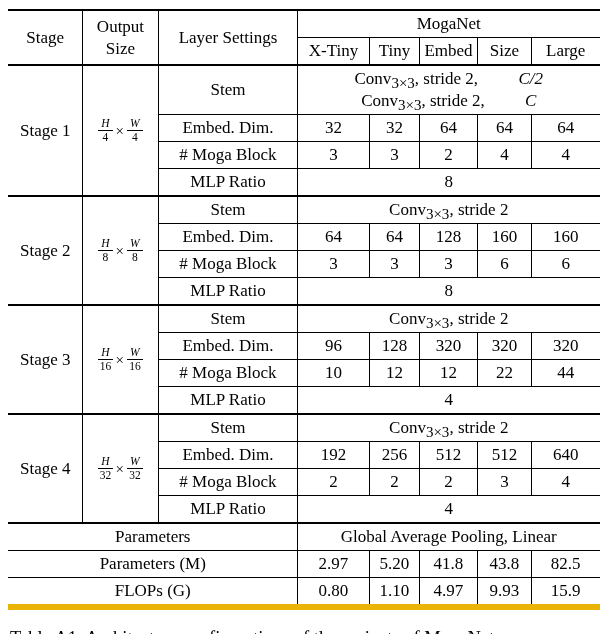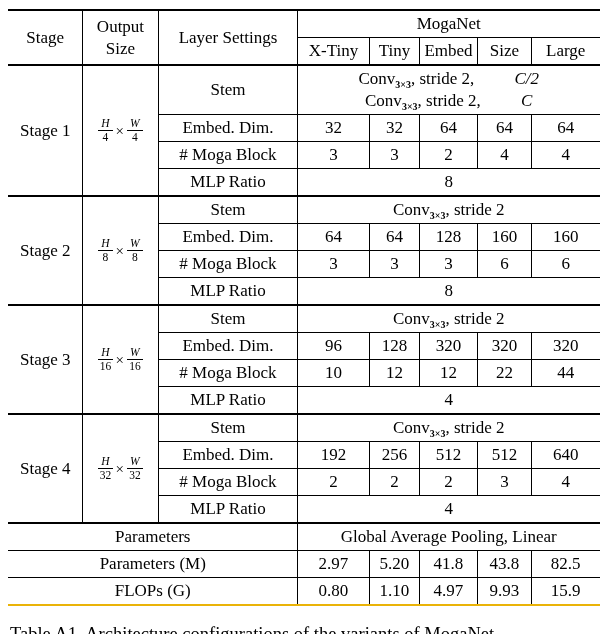--- a/index.html
+++ b/index.html
@@ -14,21 +14,21 @@
   }
   .page {
     padding: 9px 8px 0 8px;
   }
   table.arch {
     border-collapse: collapse;
     table-layout: fixed;
     width: 591px;
     margin: 0 auto;
     border-top: 2px solid #000;
-    border-bottom: 2px solid #eab308;
+    border-bottom: 6px solid #eab308;
     font-size: 17px;
   }
   th, td {
     padding: 2px 3px;
     text-align: center;
     vertical-align: middle;
     font-weight: normal;
     line-height: 22px;
   }
   
@@ -52,23 +52,22 @@
     font-style: italic;
   }
   .frac .den { display: block; }
   .times {
     display: inline-block;
     padding: 0 3px;
     font-size: 15px;
     vertical-align: middle;
   }
   sub.cv {
-    font-size: 10px;
+    font-size: 15px;
     line-height: 0;
-    font-weight: bold;
   }
   .cpart { font-style: italic; margin-left: 36px; }
   .stemline { line-height: 22px; }
   .caption {
     margin: 16px 2px 0 2px;
     font-size: 18.5px;
     text-align: left;
     line-height: 24px;
   }
 </style>

